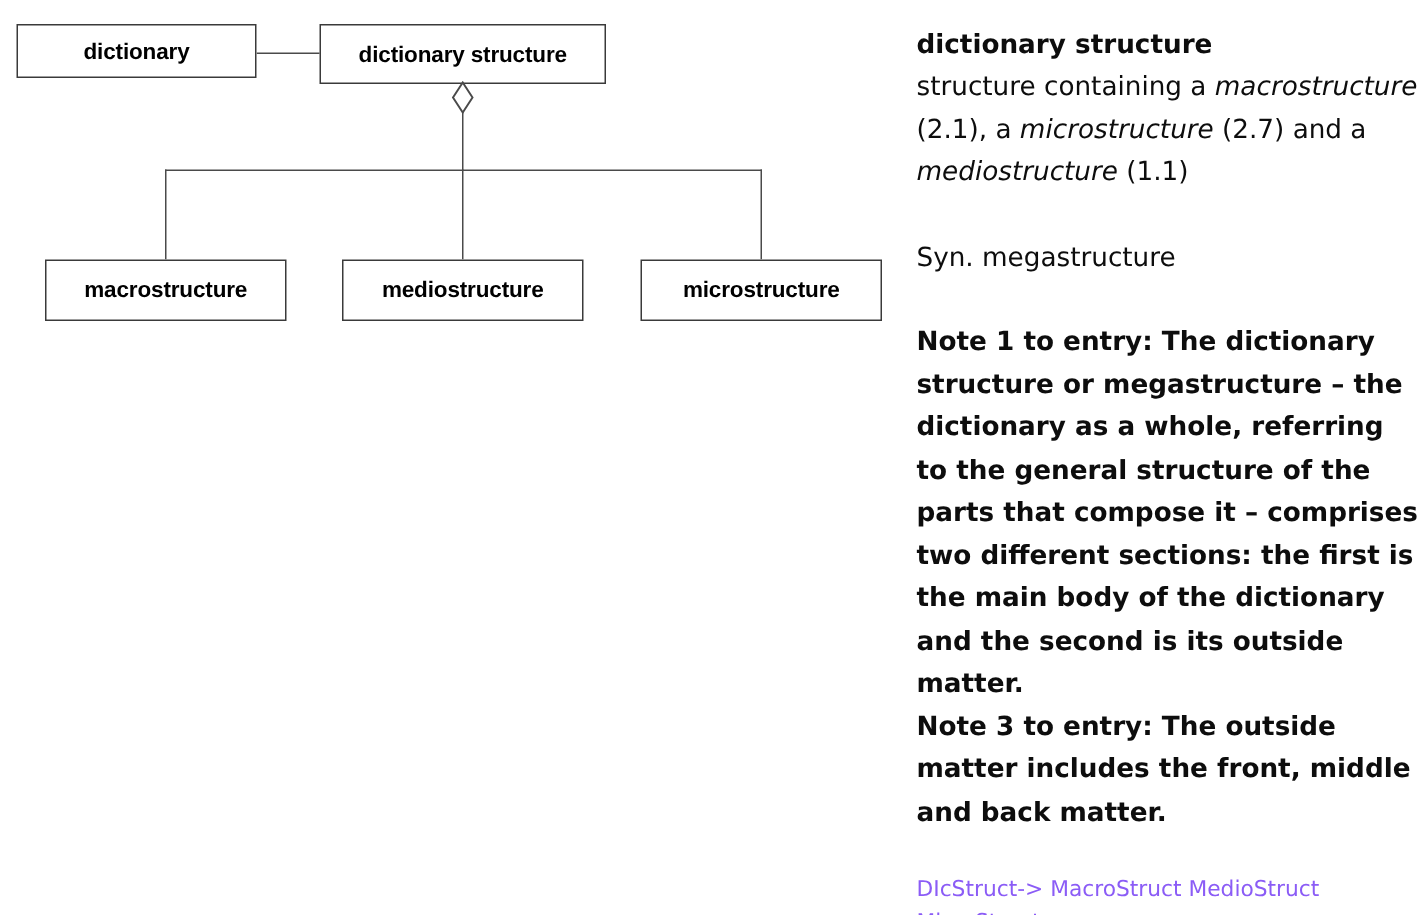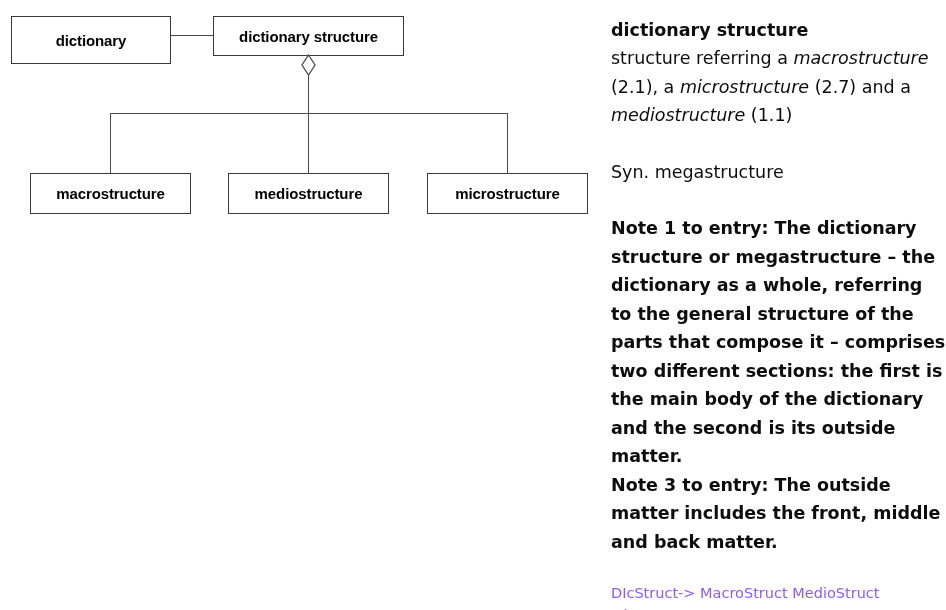--- a/index.html
+++ b/index.html
@@ -34,21 +34,21 @@
     align-items: center;
     justify-content: center;
     font-family: "Liberation Sans", sans-serif;
     font-weight: bold;
     font-size: 15px;
     color: #000000;
     letter-spacing: -0.1px;
     z-index: 3;
   }
 
-  #box-dictionary        { left: 11px;  top: 16px;  width: 160px; height: 48px; }
+  #box-dictionary        { left: 11px;  top: 16px;  width: 160px; height: 36px; }
   #box-dictionary-structure { left: 213px; top: 16px; width: 191px; height: 40px; }
   #box-macrostructure    { left: 30px;  top: 173px; width: 161px; height: 41px; }
   #box-mediostructure    { left: 228px; top: 173px; width: 161px; height: 41px; }
   #box-microstructure    { left: 427px; top: 173px; width: 161px; height: 41px; }
 
   
   .conn {
     position: absolute;
     background: #4a4a4a;
     z-index: 1;
@@ -140,21 +140,21 @@
 
   <div class="uml-box" id="box-mediostructure">mediostructure</div>
 
   <div class="uml-box" id="box-microstructure">microstructure</div>
 </div>
 
 <div id="text-panel">
 
   <div id="entry-term">dictionary structure</div>
 
-  <div id="definition-block"><span>structure referring a </span><span class="term-italic">macrostructure</span><span> (2.1), a </span><span class="term-italic">microstructure</span><span> (2.7) and a </span><span class="term-italic">mediostructure</span><span> (1.1)</span></div>
+  <div id="definition-block"><span>structure containing a </span><span class="term-italic">macrostructure</span><span> (2.1), a </span><span class="term-italic">microstructure</span><span> (2.7) and a </span><span class="term-italic">mediostructure</span><span> (1.1)</span></div>
 
   <div class="spacer-line"></div>
 
   <div id="synonym-line">Syn. megastructure</div>
 
   <div class="spacer-line"></div>
 
   <p class="note-block">Note 1 to entry: The dictionary structure or megastructure – the dictionary as a whole, referring to the general structure of the parts that compose it – comprises two different sections: the first is the main body of the dictionary and the second is its outside matter.</p>
 
   <p class="note-block">Note 3 to entry: The outside matter includes the front, middle and back matter.</p>

